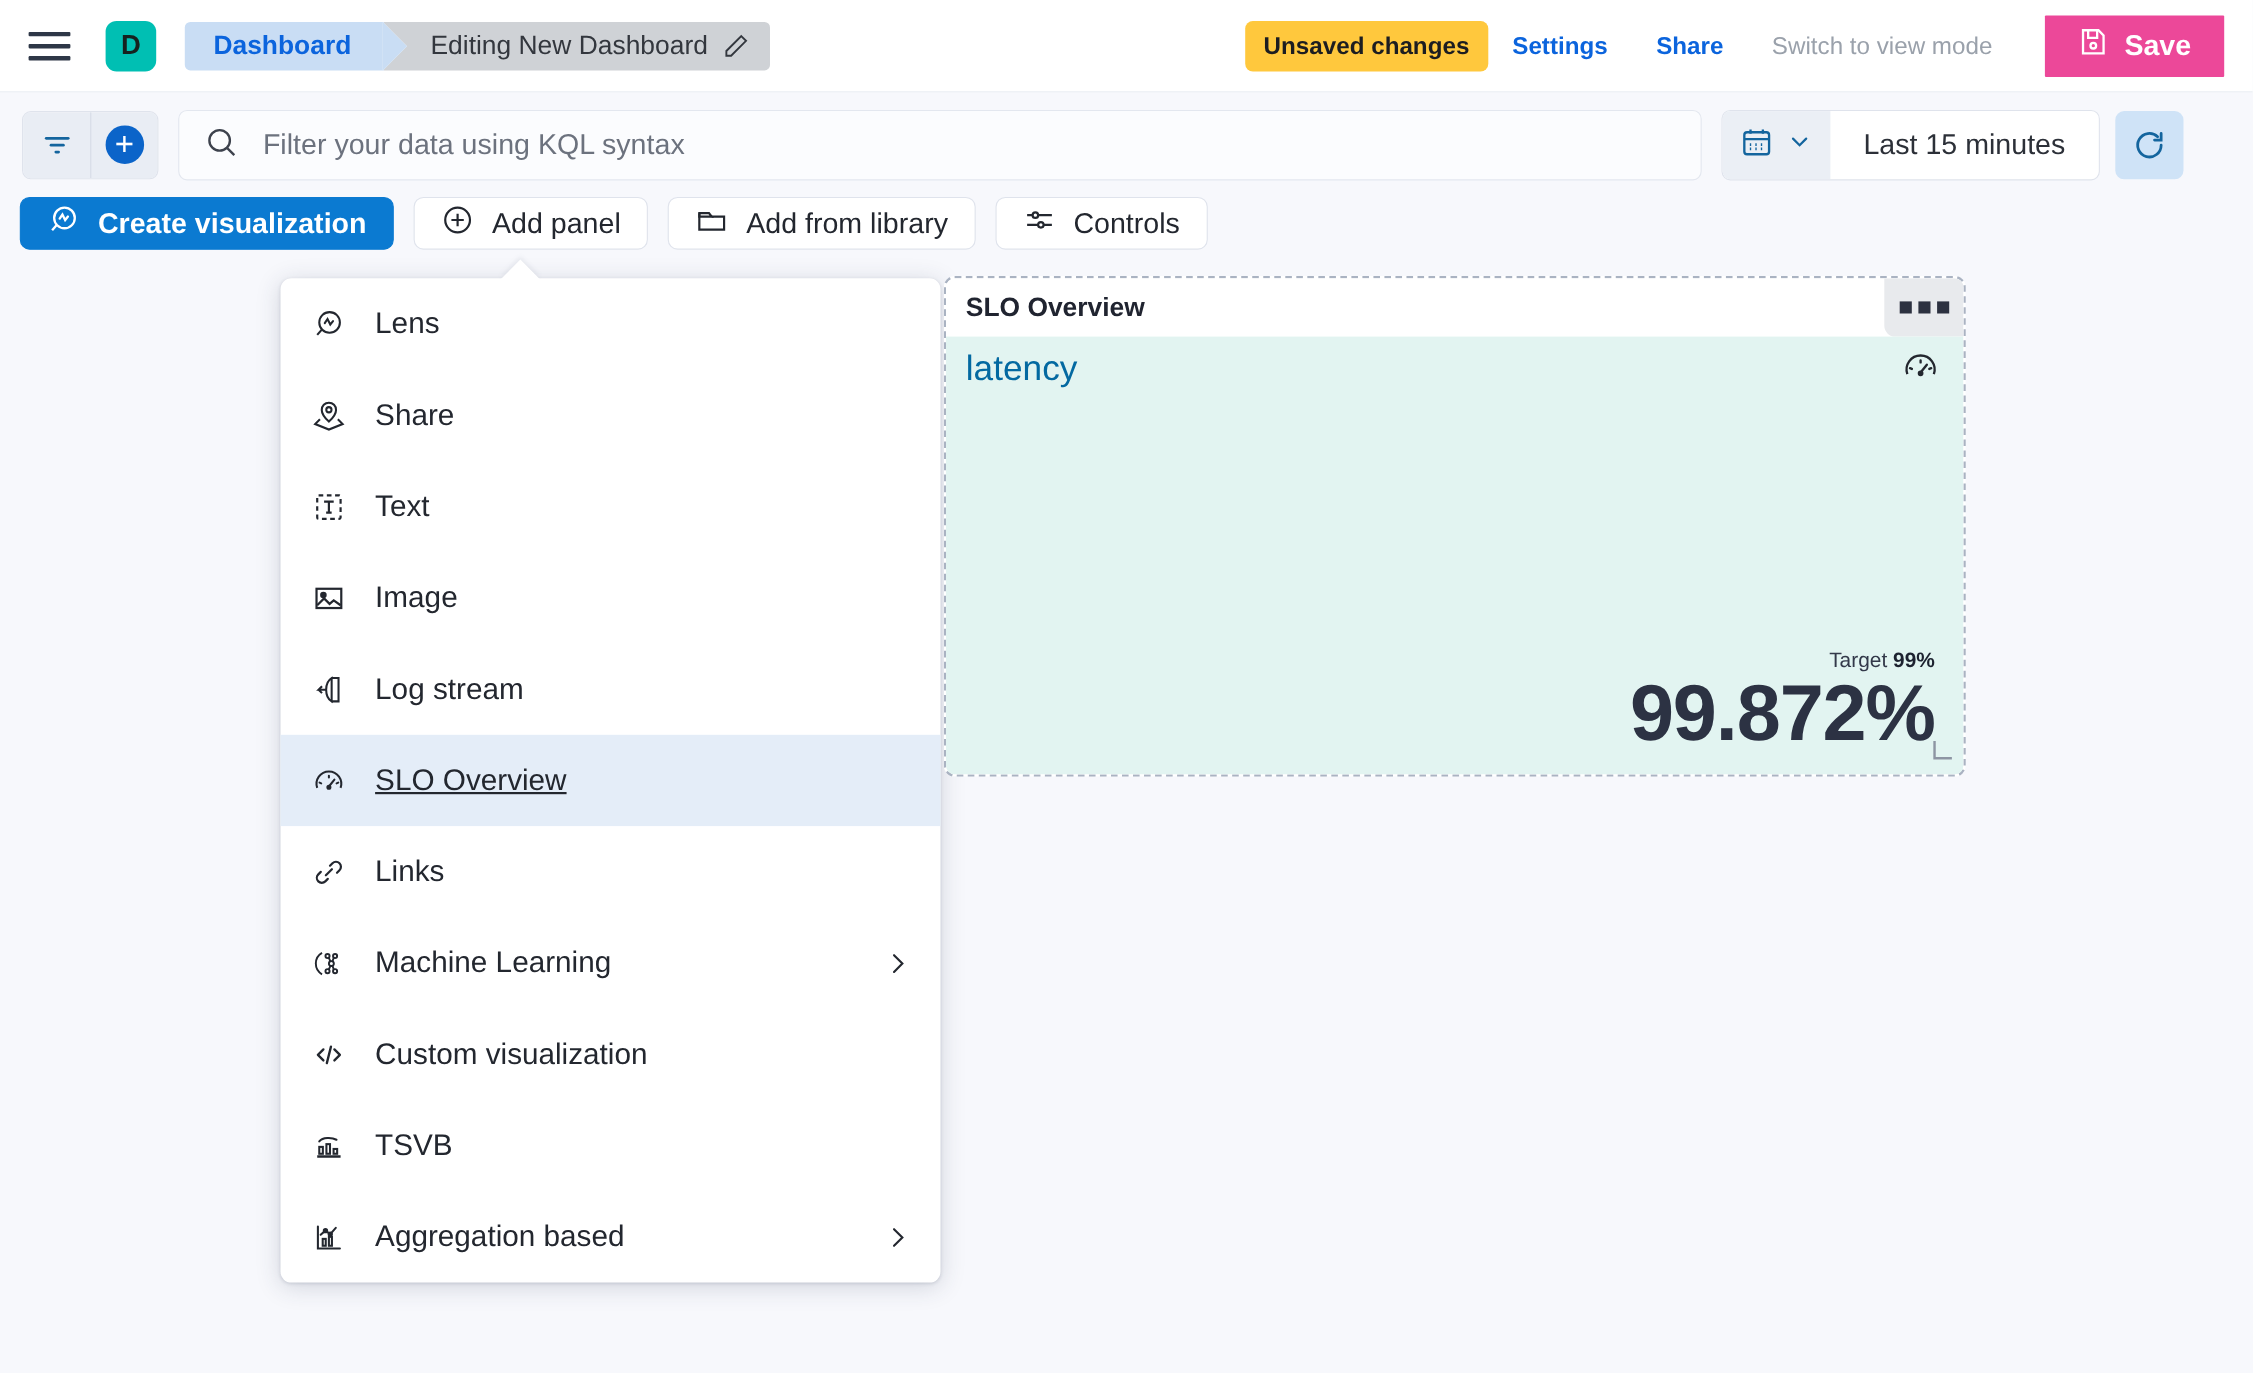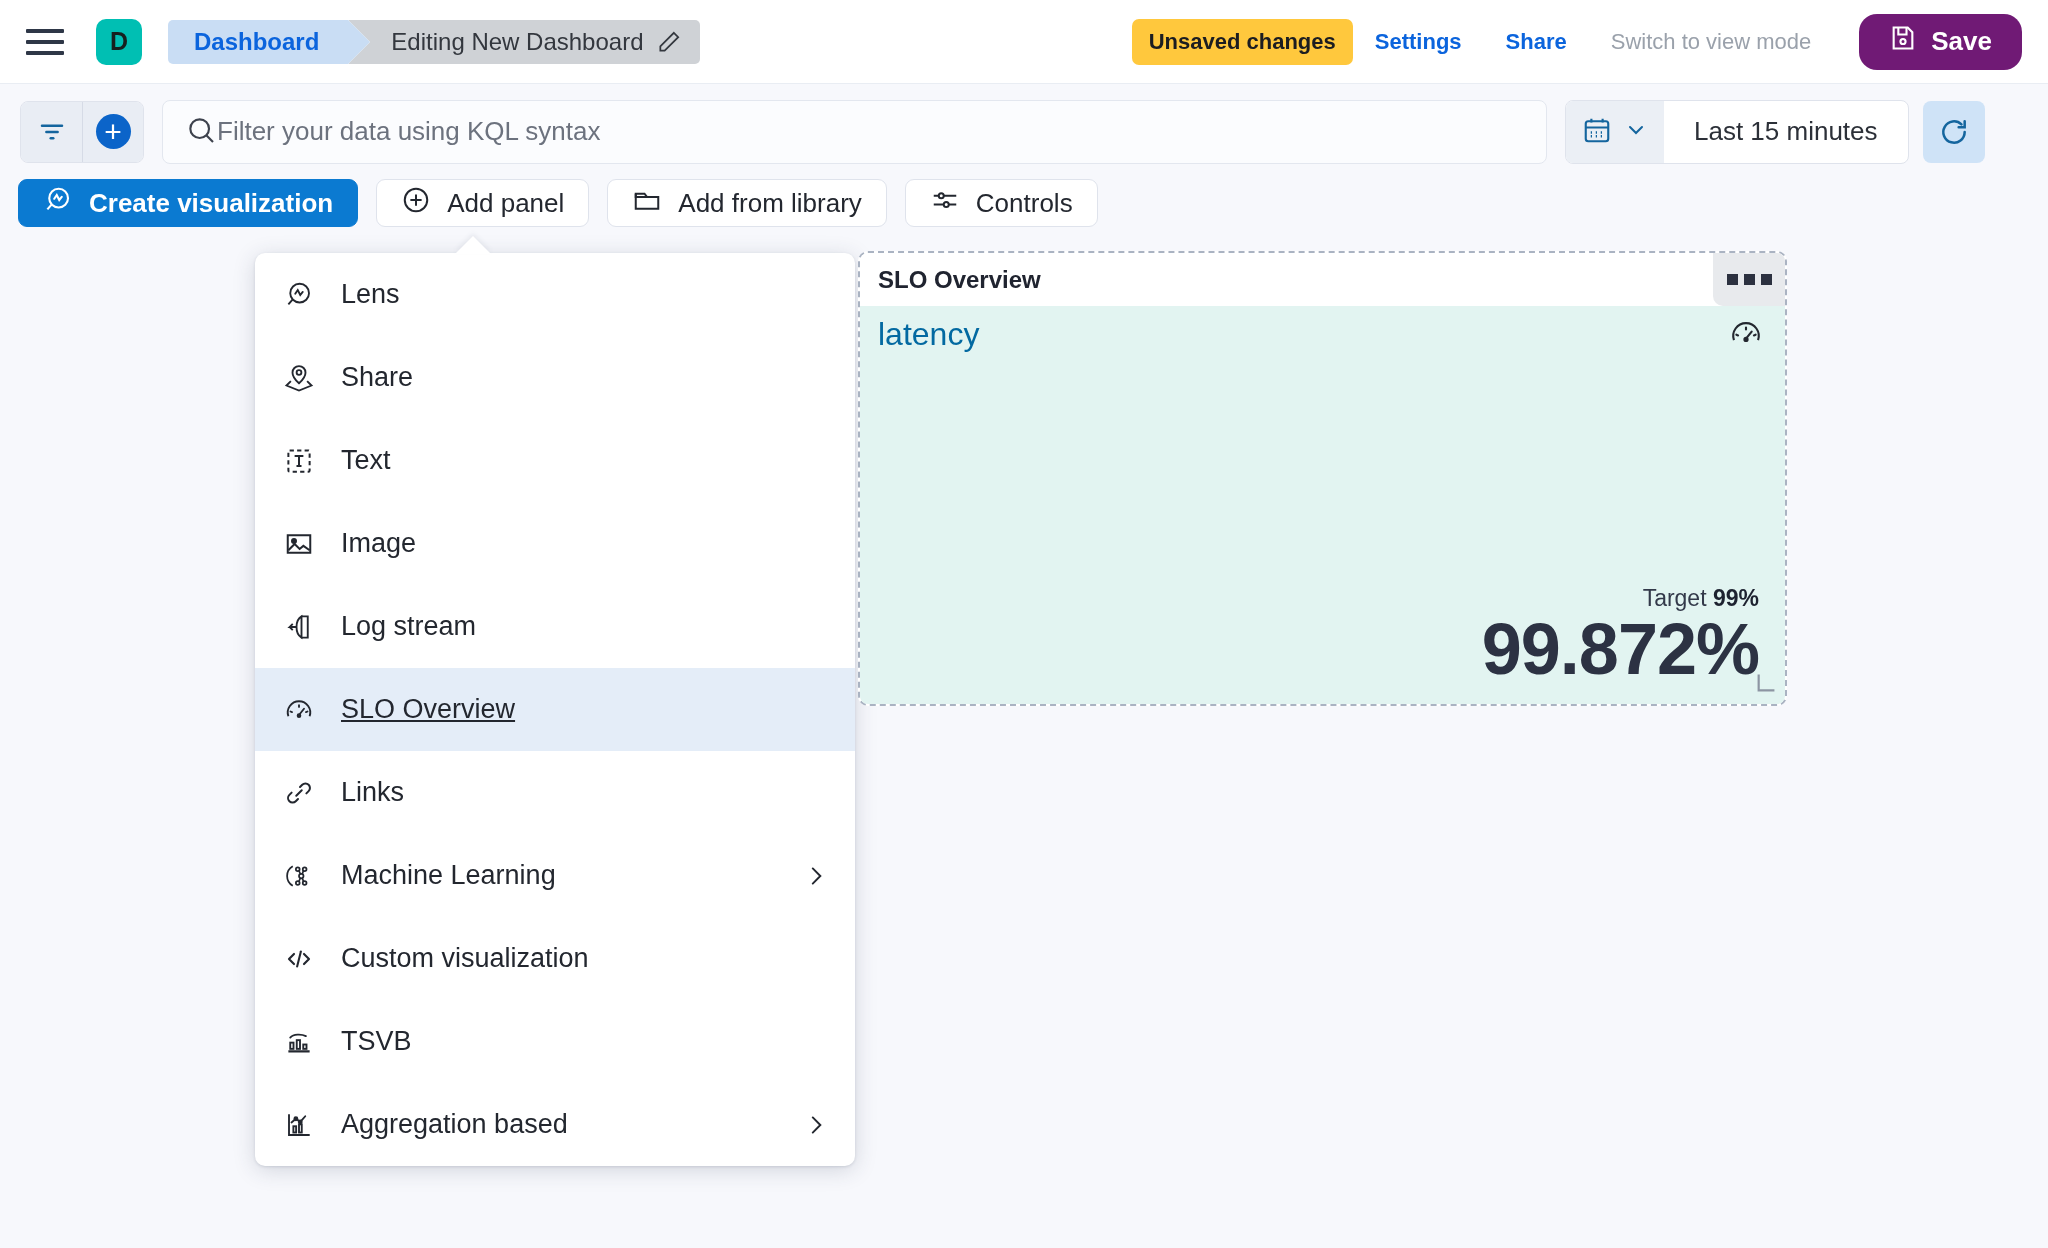--- a/index.html
+++ b/index.html
@@ -60,21 +60,21 @@
   .unsaved-badge {
     background: #FFC83D; color: #1c1d21; font-weight: bold;
     font-size: 22px; padding: 10px 17px; border-radius: 7px;
   }
   .hdr-link {
     font-size: 22px; font-weight: 600; color: #0b64dd;
     padding: 0 22px; cursor: pointer; white-space: nowrap;
   }
   .hdr-link.muted { color: #9aa1ab; font-weight: 400; }
   .save-btn {
-    background: #701a75; color: #fff; border: none; border-radius: 18px;
+    background: #ec4899; color: #fff; border: none; border-radius: 1px;
     height: 56px; padding: 0 30px; font-size: 26px; font-weight: bold;
     display: flex; align-items: center; gap: 14px; cursor: pointer;
     margin-left: 26px; font-family: "Liberation Sans", sans-serif;
   }
 
   
   .querybar {
     height: 95px; display: flex; align-items: center;
     padding: 0 20px; gap: 0; background: #F7F8FC;
   }
@@ -88,21 +88,21 @@
   }
   .filterbtn + .filterbtn { border-left: 1px solid #d6dbe6; }
   .plus-circle {
     width: 35px; height: 35px; border-radius: 50%; background: #0b64c9;
     display: flex; align-items: center; justify-content: center;
     color: #fff; font-size: 30px; line-height: 1; font-weight: 300;
   }
   .searchbox {
     flex: 1 1 auto; height: 64px; margin-left: 18px; background: #FBFCFE;
     border: 1px solid #e3e7ef; border-radius: 8px;
-    display: flex; align-items: center; padding: 0 22px; 
+    display: flex; align-items: center; padding: 0 22px; gap: 22px;
     max-width: 1385px;
   }
   .searchbox .placeholder { font-size: 26px; color: #6c727e; }
 
   .datepicker {
     margin-left: 18px; height: 64px; display: flex; align-items: center;
     border: 1px solid #dfe3ec; border-radius: 8px; overflow: hidden;
     background: #fff; flex: 0 0 auto;
   }
   .dp-left {
@@ -170,21 +170,21 @@
   }
   .slo-menu-btn i { width: 11px; height: 11px; background: #2c3140; display: block; }
   .slo-body {
     height: calc(100% - 53px); background: #E2F4F1;
     position: relative; padding: 10px 26px 16px 18px;
     display: flex; flex-direction: column;
   }
   .slo-metric { font-size: 32px; font-weight: normal; color: #0369a1; }
   .gauge-icon { position: absolute; right: 22px; top: 10px; }
   .slo-values { margin-top: auto; text-align: right; }
-  .slo-target { font-size: 23px; color: #33394a; }
+  .slo-target { font-size: 19px; color: #33394a; }
   .slo-target b { font-weight: bold; color: #1d2230; }
   .slo-big { font-size: 72px; font-weight: bold; color: #2c3243; line-height: 1.05; letter-spacing: -1px; }
   .resize-handle { position: absolute; right: 8px; bottom: 6px; }
 </style>
 </head>
 <body>
 
 <div class="header">
 
   <div class="hamburger">

